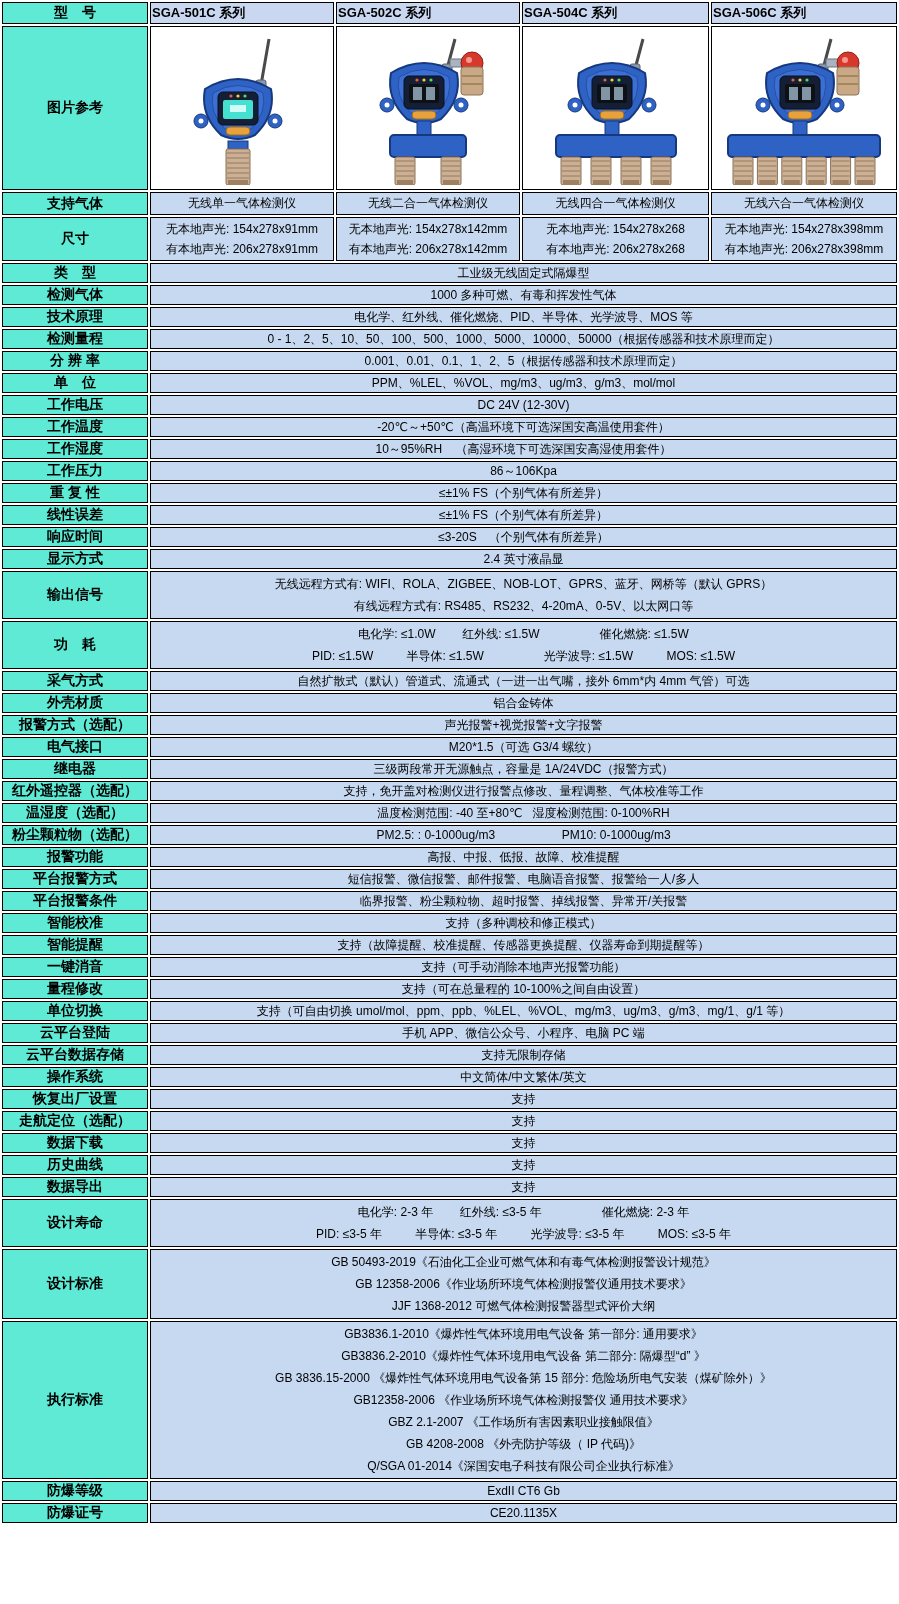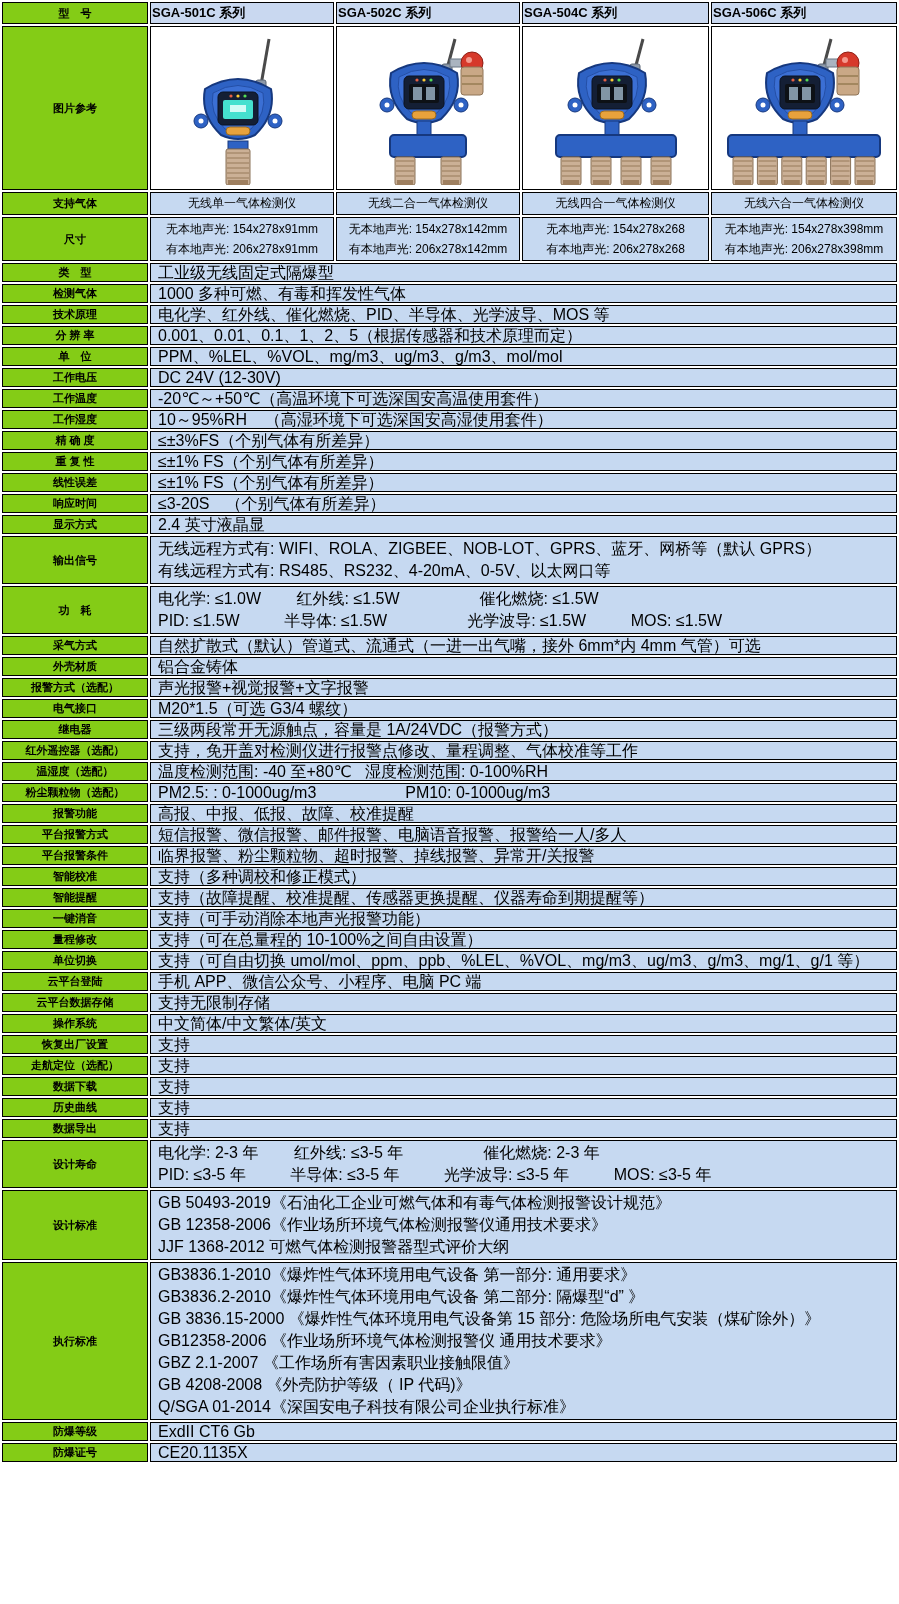--- a/index.html
+++ b/index.html
@@ -1,24 +1,24 @@
 <!DOCTYPE html>
 <html><head>
 <meta charset="utf-8">
 <style>
   html,body{margin:0;padding:0;background:#fff;}
   body{width:899px;font-family:"Liberation Sans","DejaVu Sans",sans-serif;color:#000;}
   table.spec{width:899px;border-collapse:separate;border-spacing:2px;background:#fff;table-layout:fixed;}
   td{border:1px solid #000;vertical-align:middle;overflow:hidden;box-sizing:border-box;}
-  td.lbl{background:#84cc16;text-align:center;font-weight:bold;font-size:11px;padding:0 2px;white-space:pre-wrap;}
+  td.lbl{background:#5eead4;text-align:center;font-weight:bold;font-size:14px;padding:0 2px;white-space:pre-wrap;}
   td.hdr{background:#C9D8F0;text-align:left;font-weight:bold;font-size:13px;height:18px;}
   td.img{background:#ffffff;text-align:center;vertical-align:middle;height:157px;padding:0;}
   td.c4{background:#C6D9F1;text-align:center;font-size:12px;white-space:pre-wrap;line-height:19px;padding:1px 2px;}
   tr.two td.c4{line-height:20px;height:42px;text-align:center;}
-  td.val{background:#C6D9F1;font-size:16px;line-height:17px;padding:0 7px;white-space:pre-wrap;text-align:left;}
+  td.val{background:#C6D9F1;font-size:12px;line-height:17px;padding:0 7px;white-space:pre-wrap;text-align:center;}
   td.val.ml{line-height:22px;padding:1px 7px;margin-left:48px;}
   .devbox{display:inline-block;line-height:0;}
 </style>
 </head>
 <body>
 
 <table class="spec">
   <colgroup>
     <col style="width:146px">
       <col style="width:184px">
@@ -235,20 +235,24 @@
   <tr>
     <td class="lbl">检测气体</td>
     <td class="val" colspan="4">1000 多种可燃、有毒和挥发性气体</td>
   </tr>
 
   <tr>
     <td class="lbl">技术原理</td>
     <td class="val" colspan="4">电化学、红外线、催化燃烧、PID、半导体、光学波导、MOS 等</td>
   </tr>
 
+  <tr>
+    <td class="lbl">检测量程</td>
+    <td class="val" colspan="4">0 - 1、2、5、10、50、100、500、1000、5000、10000、50000（根据传感器和技术原理而定）</td>
+  </tr>
 
   <tr>
     <td class="lbl">分 辨 率</td>
     <td class="val" colspan="4">0.001、0.01、0.1、1、2、5（根据传感器和技术原理而定）</td>
   </tr>
 
   <tr>
     <td class="lbl">单　位</td>
     <td class="val" colspan="4">PPM、%LEL、%VOL、mg/m3、ug/m3、g/m3、mol/mol</td>
   </tr>
@@ -261,25 +265,25 @@
   <tr>
     <td class="lbl">工作温度</td>
     <td class="val" colspan="4">-20℃～+50℃（高温环境下可选深国安高温使用套件）</td>
   </tr>
 
   <tr>
     <td class="lbl">工作湿度</td>
     <td class="val" colspan="4">10～95%RH    （高湿环境下可选深国安高湿使用套件）</td>
   </tr>
 
-
-  <tr>
-    <td class="lbl">精 确 度</td>
-    <td class="val" colspan="4">≤±3%FS（个别气体有所差异）</td>
-  </tr>
+  <tr>
+    <td class="lbl">工作压力</td>
+    <td class="val" colspan="4">86～106Kpa</td>
+  </tr>
+
 
   <tr>
     <td class="lbl">重 复 性</td>
     <td class="val" colspan="4">≤±1% FS（个别气体有所差异）</td>
   </tr>
 
   <tr>
     <td class="lbl">线性误差</td>
     <td class="val" colspan="4">≤±1% FS（个别气体有所差异）</td>
   </tr>

